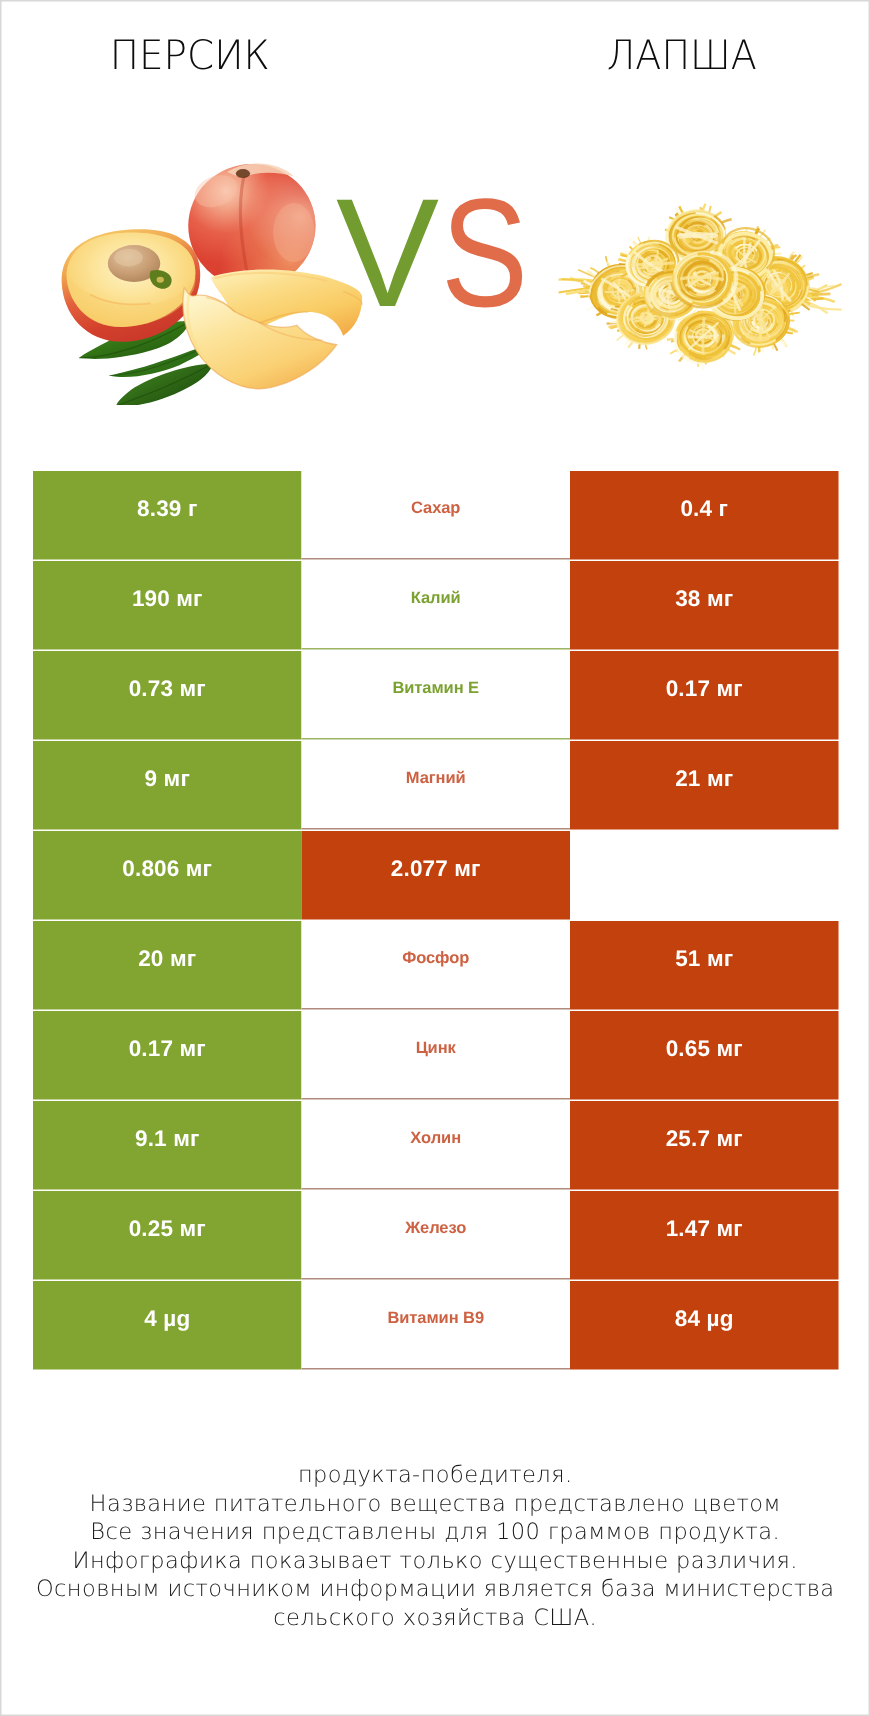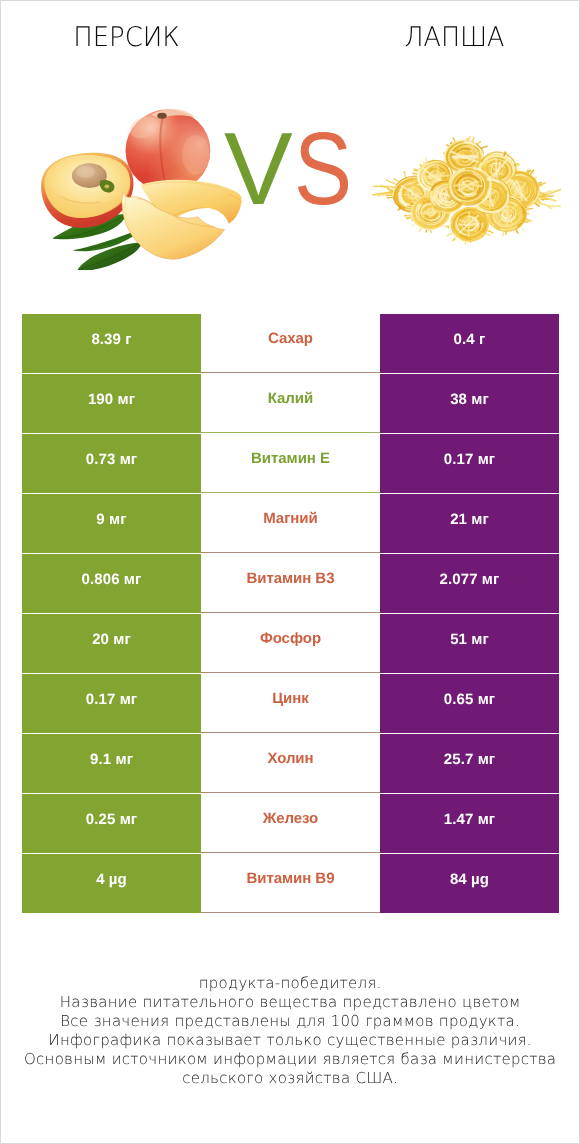--- a/index.html
+++ b/index.html
@@ -23,22 +23,22 @@
   .vs .v{color:#729c30;}
   .vs .s{color:#e06c49;transform:scaleX(0.845);transform-origin:left center;margin-left:1px;}
   .table{position:absolute;left:21px;top:313px;width:537px;}
   .row{display:flex;height:59px;margin-bottom:1px;}
   .cell{display:flex;align-items:center;justify-content:center;opacity:0.999;backface-visibility:hidden;
         font-size:15px;font-weight:700;letter-spacing:0.1px;
         padding-bottom:9px;box-sizing:border-box;}
   .c-left{width:179px;background:#82a531;color:#fff;}
   .c-mid{width:179px;background:#fff;box-sizing:border-box;
          border-bottom:1px solid #dcdcdc;
-         font-size:15px;letter-spacing:-0.05px;text-indent:-0.05px;}
-  .c-right{width:179px;background:#701a75;color:#fff;}
+         font-size:11px;letter-spacing:-0.05px;text-indent:-0.05px;}
+  .c-right{width:179px;background:#c2410c;color:#fff;}
   .win-green{color:#7ba231;border-bottom-color:#9cb360;}
   .win-orange{color:#cd6243;border-bottom-color:#b08b7d;}
   .footer{position:absolute;opacity:0.999;backface-visibility:hidden;left:0;top:973px;width:578px;text-align:center;
           font-family:"DejaVu Sans",sans-serif;font-weight:200;
           font-size:15px;line-height:19px;color:#1a1a1a;
           letter-spacing:0.28px;text-indent:0.28px;}
 </style>
 </head>
 <body>
 
@@ -1032,21 +1032,20 @@
         <div class="cell c-mid win-green">Витамин Е</div>
         <div class="cell c-right">0.17 мг</div>
       </div>
       <div class="row">
         <div class="cell c-left">9 мг</div>
         <div class="cell c-mid win-orange">Магний</div>
         <div class="cell c-right">21 мг</div>
       </div>
       <div class="row">
         <div class="cell c-left">0.806 мг</div>
-        <div class="cell c-mid win-orange">Витамин B3</div>
         <div class="cell c-right">2.077 мг</div>
       </div>
       <div class="row">
         <div class="cell c-left">20 мг</div>
         <div class="cell c-mid win-orange">Фосфор</div>
         <div class="cell c-right">51 мг</div>
       </div>
       <div class="row">
         <div class="cell c-left">0.17 мг</div>
         <div class="cell c-mid win-orange">Цинк</div>

